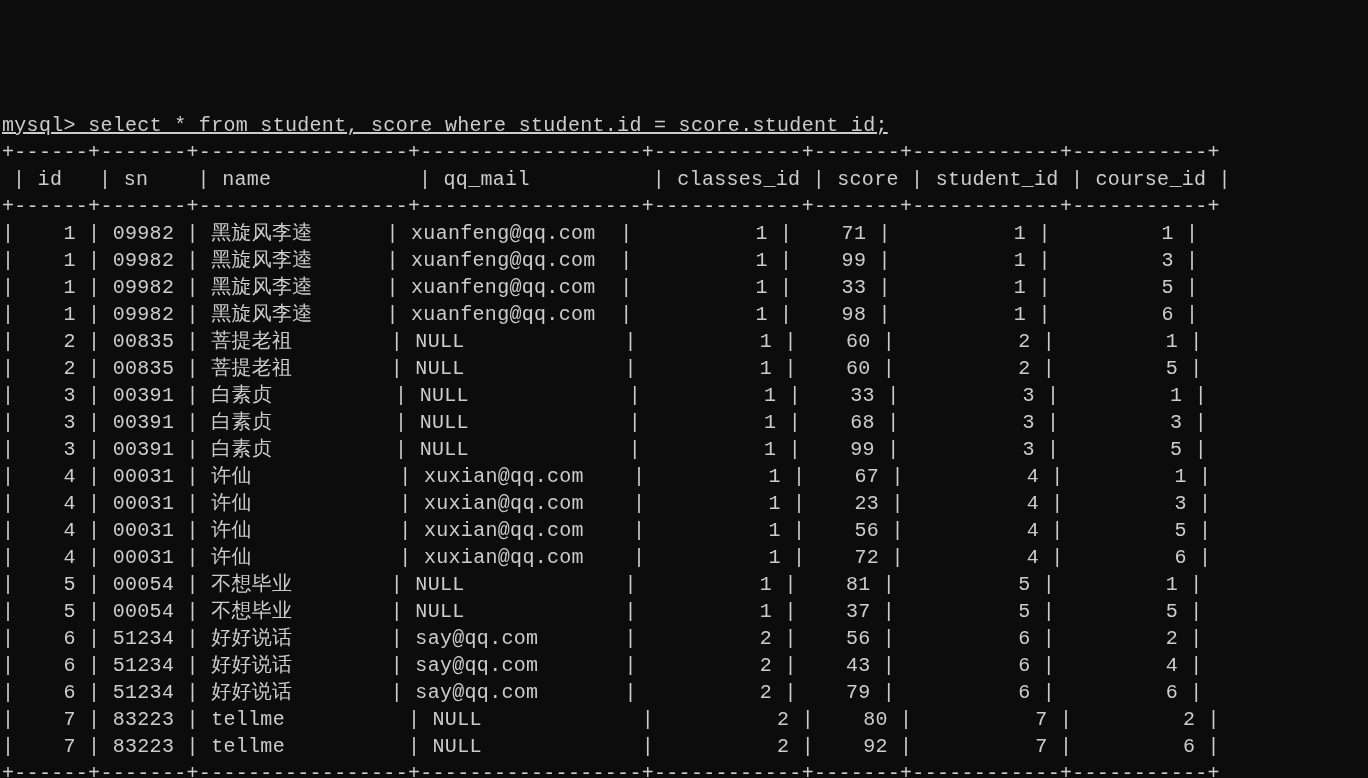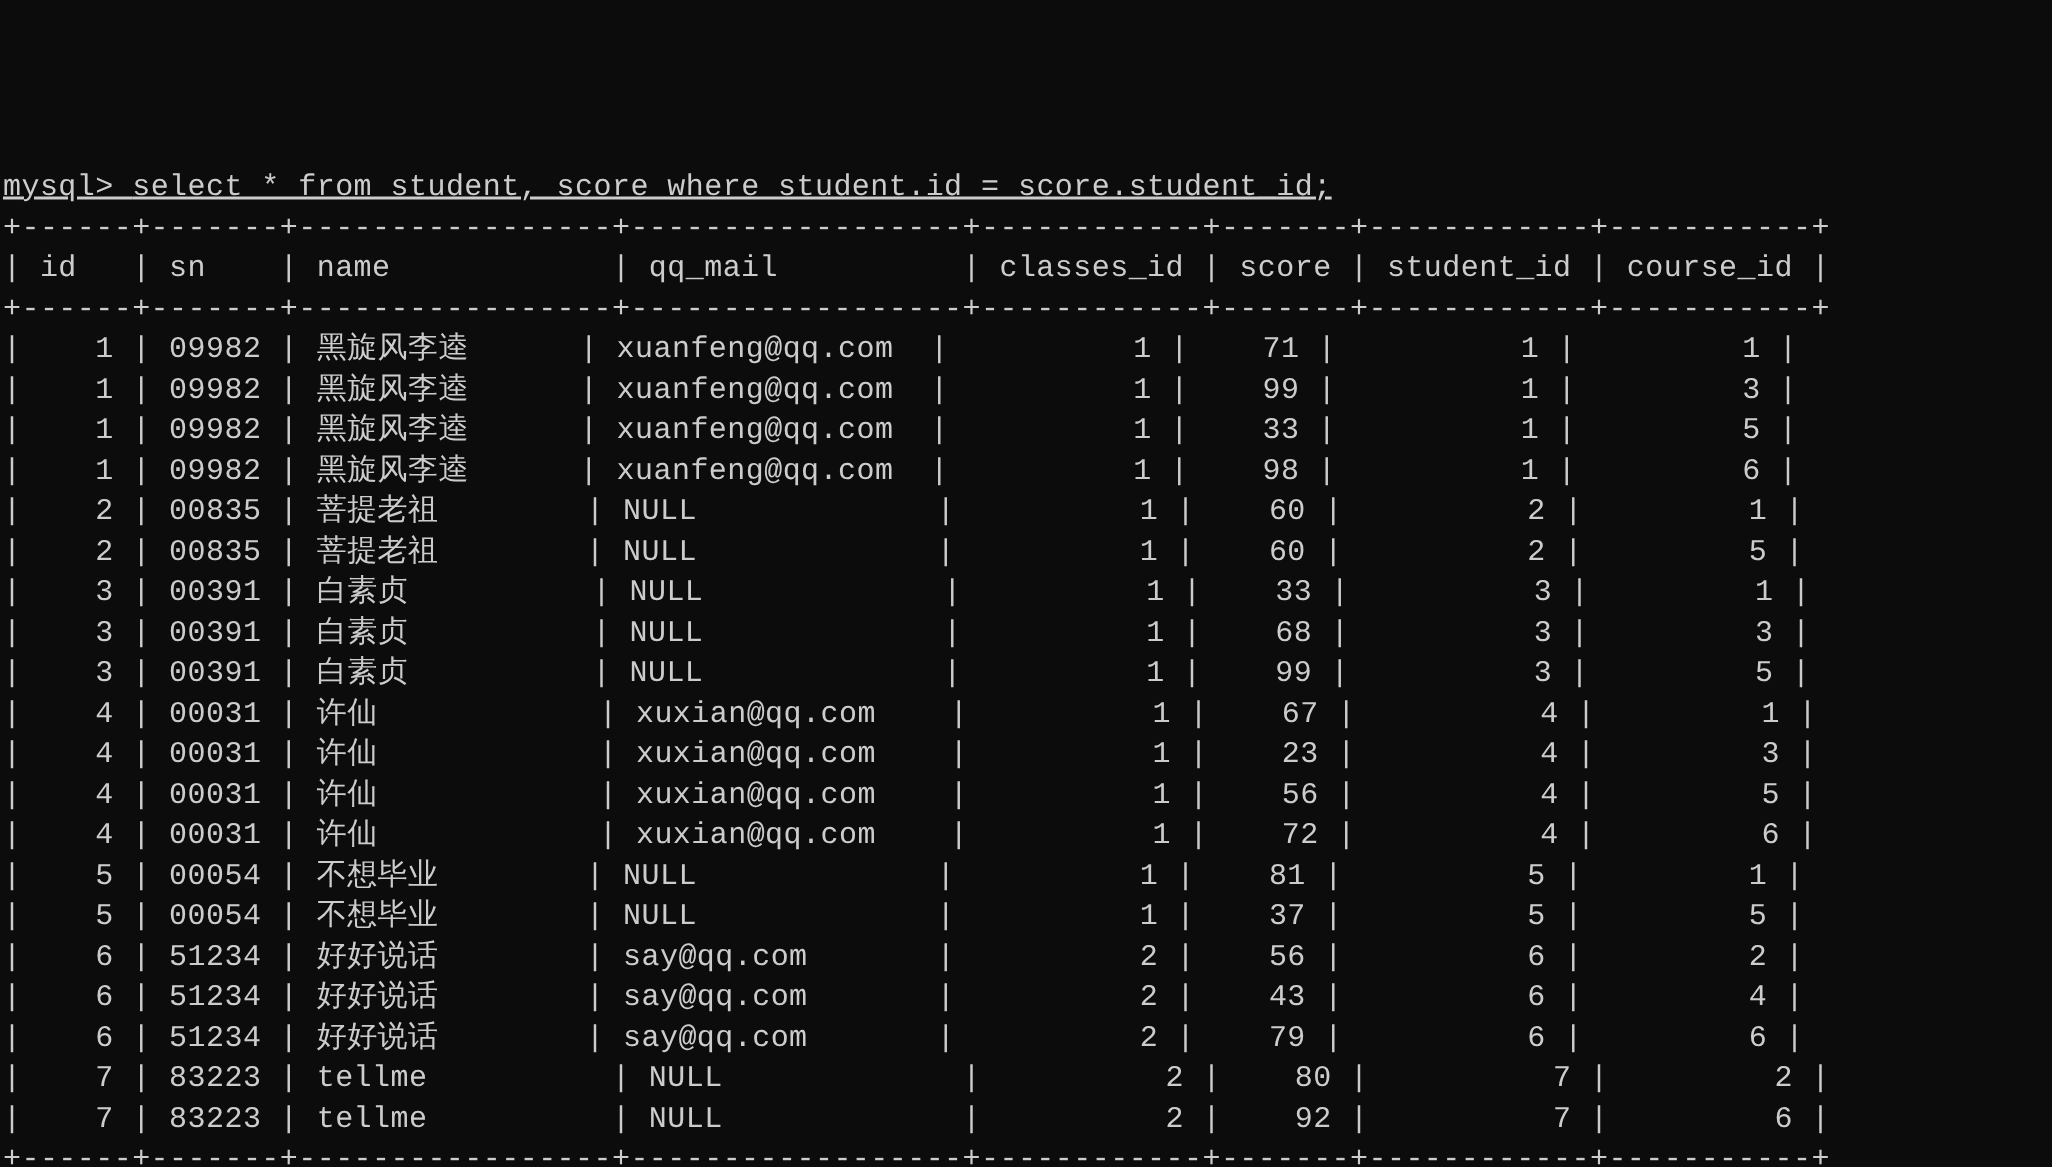--- a/index.html
+++ b/index.html
@@ -22,20 +22,21 @@
     }
     .prompt {
       color: #cccccc;
       text-decoration: underline;
     }
     .border-row {
       color: #cccccc;
     }
     .header-row {
       color: #cccccc;
+      margin-left: 11px;
     }
     .data-row {
       color: #cccccc;
       text-align: right;
     }
   </style>
 </head>
 <body>
 
 

